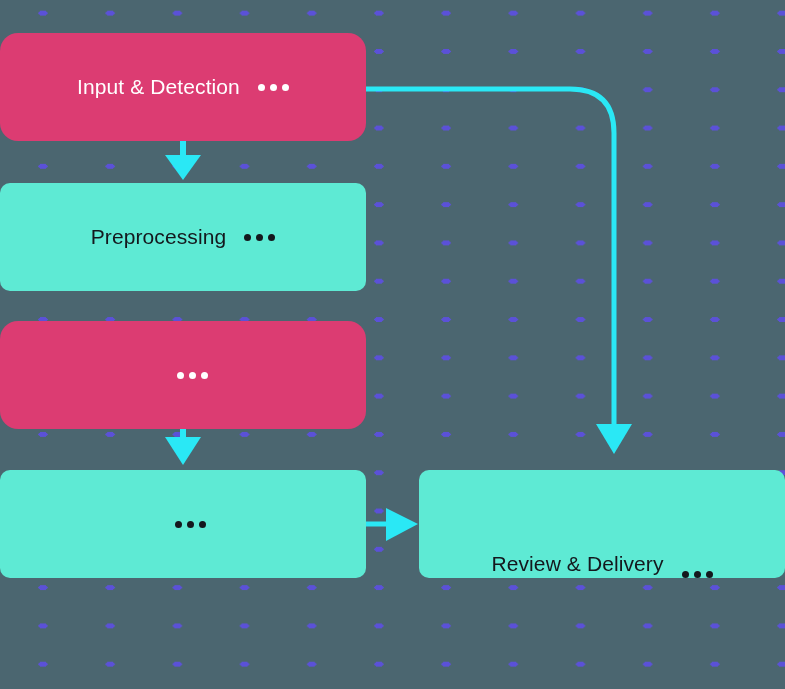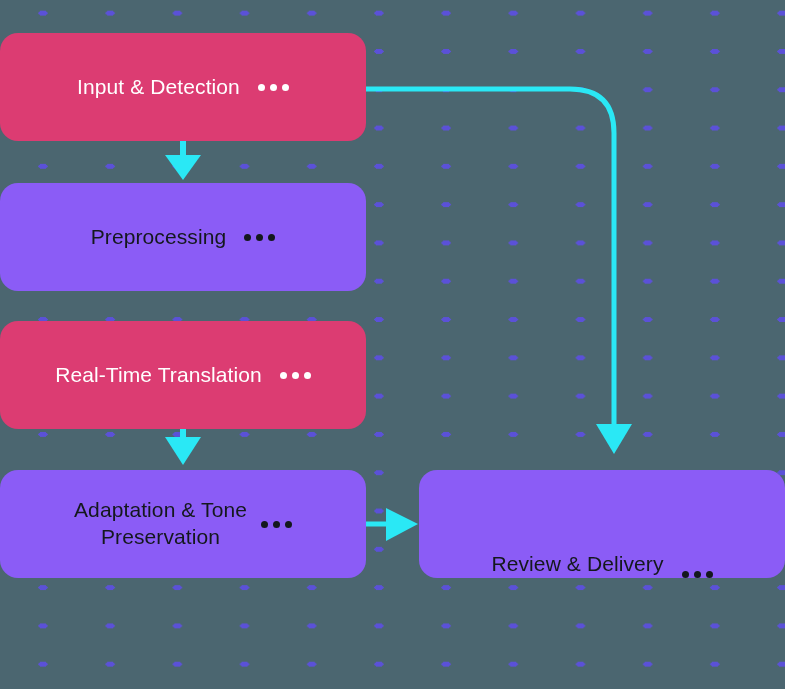--- a/index.html
+++ b/index.html
@@ -75,21 +75,21 @@
     height: 7px;
     border-radius: 50%;
   }
 
   
   .card.pink { background-color: #dc3c72; }
   .card.pink .card-label { color: #ffffff; }
   .card.pink .card-menu span { background-color: #ffffff; }
 
   
-  .card.light { background-color: #8b5cf6; }
+  .card.light { background-color: #5eead4; border-radius: 10px; }
   .card.light .card-label { color: #14181d; }
   .card.light .card-menu span { background-color: #14181d; }
 
   
   #card-input-detection      { left: 0px;   top: 33px;  width: 366px; height: 108px; }
   #card-preprocessing        { left: 0px;   top: 183px; width: 366px; height: 108px; }
   #card-realtime-translation { left: 0px;   top: 321px; width: 366px; height: 108px; }
   #card-adaptation-tone      { left: 0px;   top: 470px; width: 366px; height: 108px; }
   #card-review-delivery      { left: 419px; top: 470px; width: 366px; height: 108px; align-items: flex-end; }
 
@@ -135,31 +135,28 @@
 <div class="card light" id="card-preprocessing">
   <div class="card-label">Preprocessing</div>
   <div class="card-menu">
     <span></span>
     <span></span>
     <span></span>
   </div>
 </div>
 
 <div class="card pink" id="card-realtime-translation">
-  <div class="card-label">Real-Time Translation</div>
   <div class="card-menu">
     <span></span>
     <span></span>
     <span></span>
   </div>
 </div>
 
 <div class="card light" id="card-adaptation-tone">
-  <div class="card-label">Adaptation &amp; Tone
-Preservation</div>
   <div class="card-menu">
     <span></span>
     <span></span>
     <span></span>
   </div>
 </div>
 
 <div class="card light" id="card-review-delivery">
   <div class="card-label">Review &amp; Delivery</div>
   <div class="card-menu">

